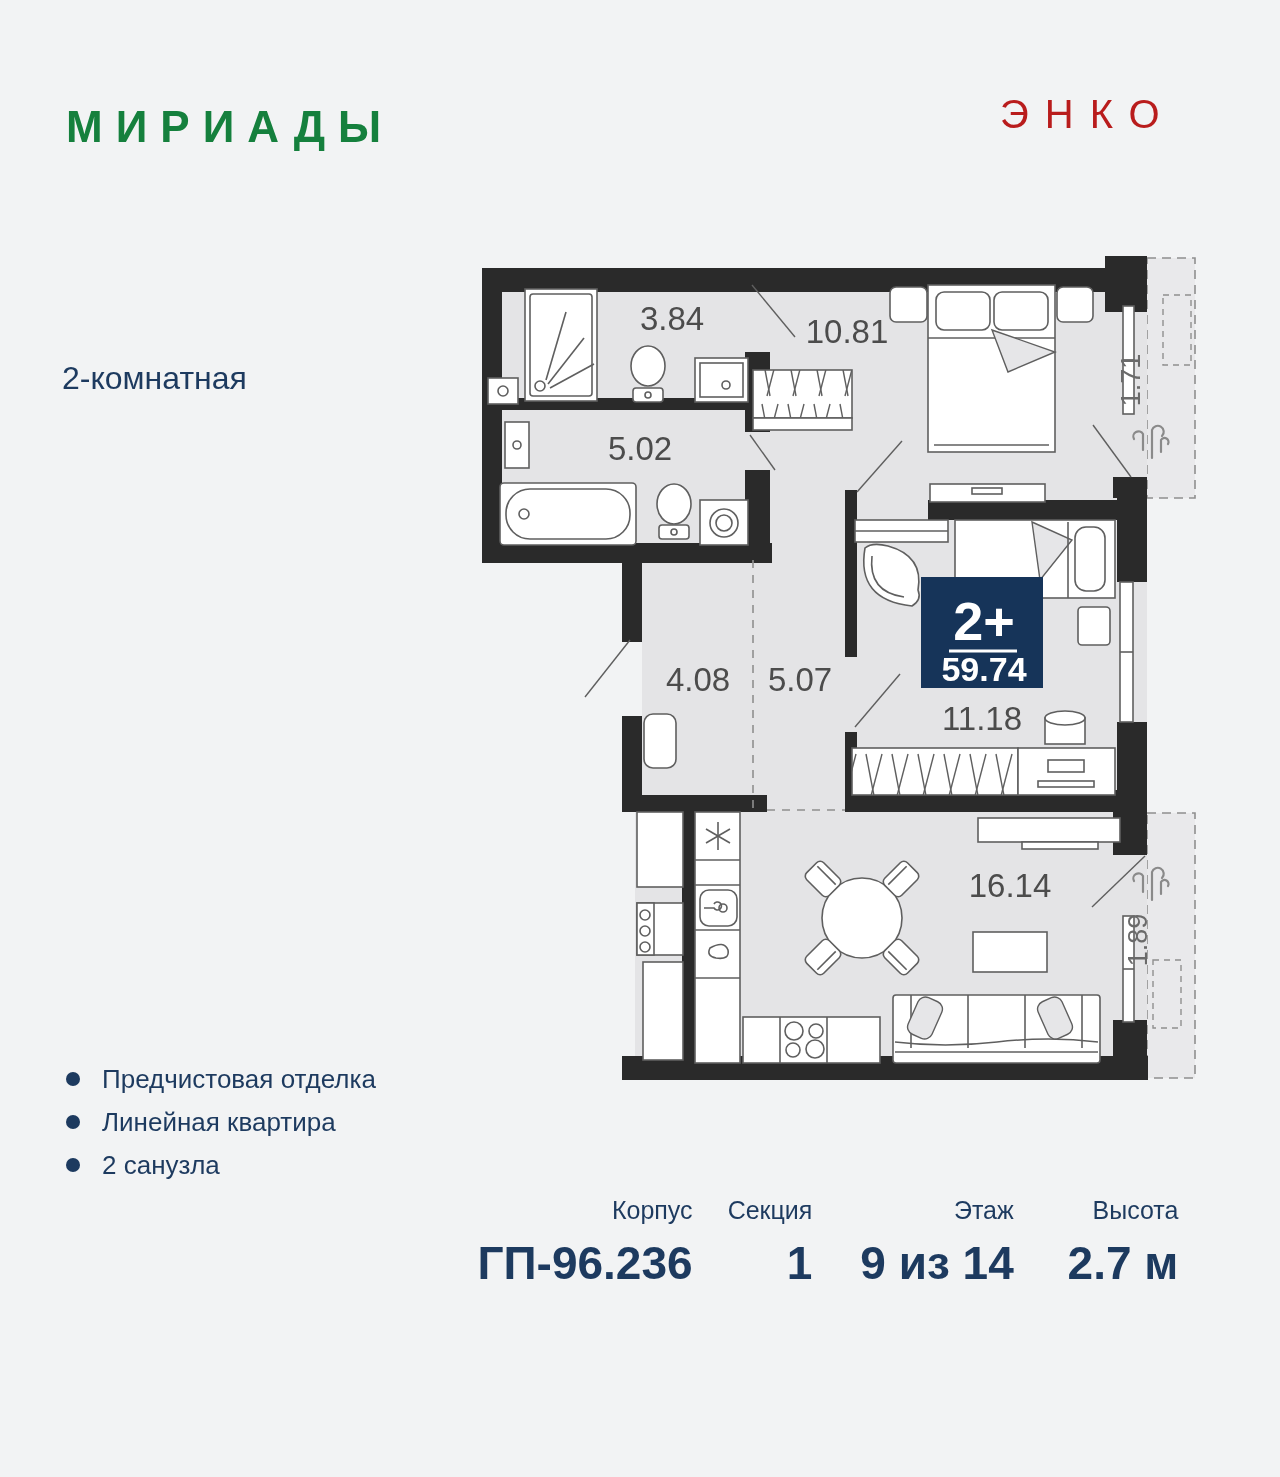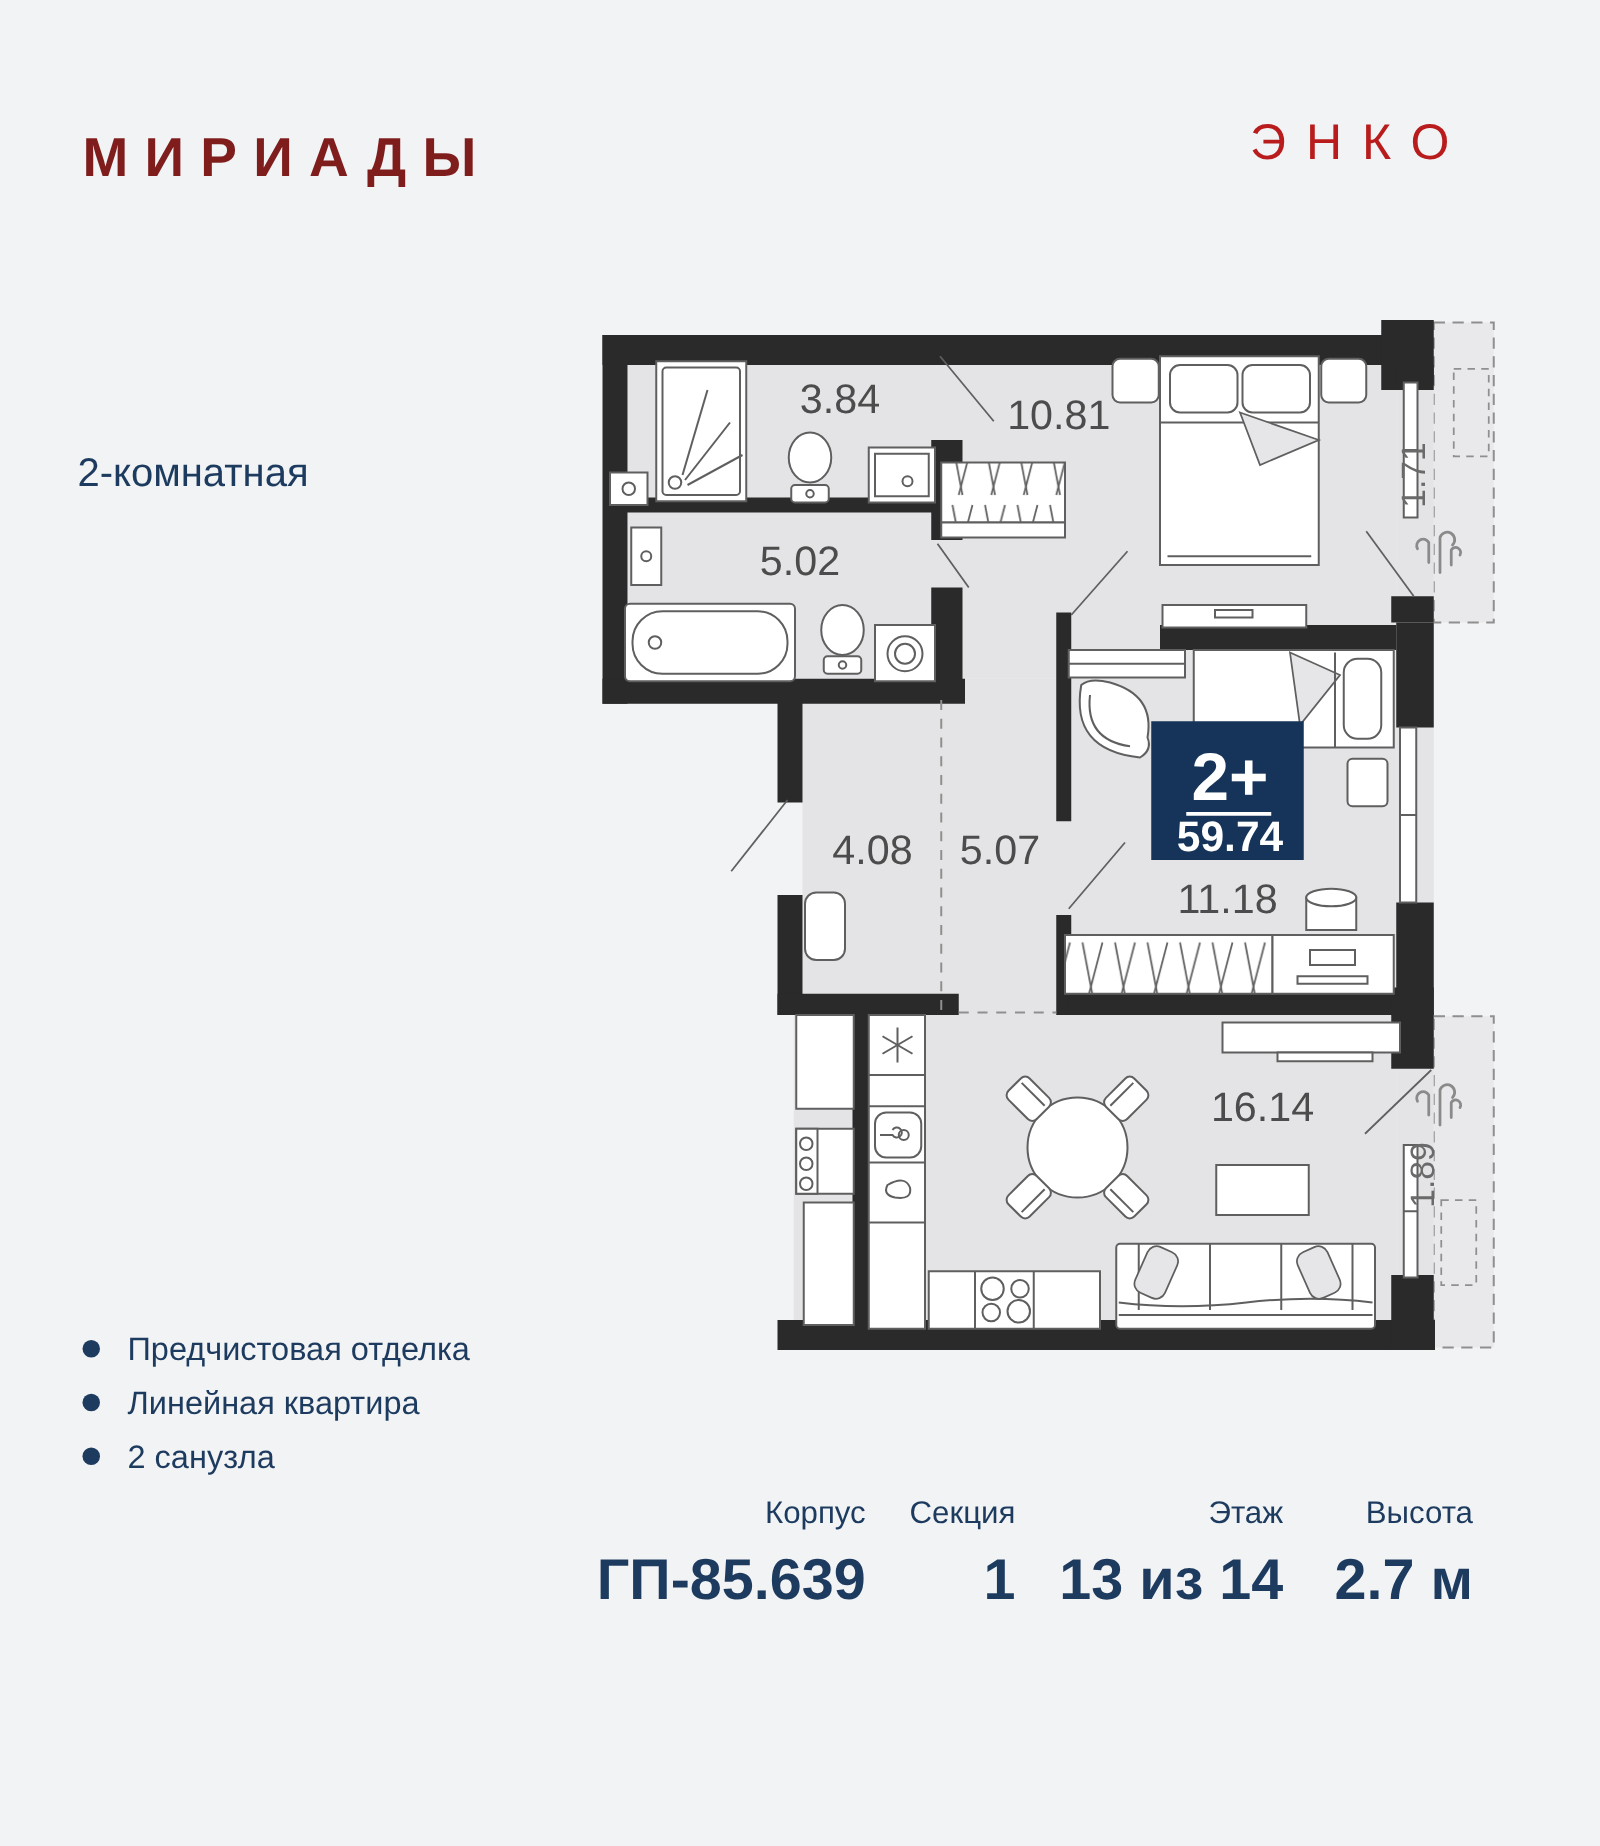--- a/index.html
+++ b/index.html
@@ -1,19 +1,19 @@
 <!DOCTYPE html>
 <html><head>
 <meta charset="utf-8">
 <style>
   html,body{margin:0;padding:0;}
   .page{position:relative;width:1280px;height:1477px;background:#f2f3f4;overflow:hidden;
         font-family:"Liberation Sans",sans-serif;color:#1d3a5f;}
   .abs{position:absolute;}
-  .logo-project{left:66px;top:102px;font-size:44px;font-weight:700;letter-spacing:13px;color:#7f1d1d;white-space:nowrap;}
+  .logo-project{left:66px;top:102px;font-size:44px;font-weight:700;letter-spacing:13px;color:#15803d;white-space:nowrap;}
   .logo-dev{left:1000px;top:92px;font-size:40px;font-weight:400;letter-spacing:16px;color:#b91c1c;white-space:nowrap;}
   .area-big{left:62px;top:248px;font-size:102px;font-weight:700;letter-spacing:-2px;white-space:nowrap;}
   .area-big .sup{font-size:54px;position:relative;top:-46px;font-weight:700;}
   .room-type{left:62px;top:360px;font-size:32px;font-weight:400;}
   .features{left:66px;top:1066px;list-style:none;margin:0;padding:0;}
   .features li{display:flex;align-items:center;height:26px;margin-bottom:17px;font-size:26px;}
   .features .dot{width:14px;height:14px;border-radius:50%;background:#1d3a5f;margin-right:22px;flex:0 0 auto;}
   .detail-col{top:1196px;text-align:right;transform:translateX(-50%);}
   .detail-col .lbl{font-size:25px;margin-bottom:11px;}
   .detail-col .val{font-size:46px;font-weight:700;white-space:nowrap;}
@@ -336,28 +336,28 @@
         <span>Линейная квартира</span>
       </li>
     <li>
         <span class="dot"></span>
         <span>2 санузла</span>
       </li>
   </ul>
 
   <div class="abs detail-col" style="left:585px;">
     <div class="lbl">Корпус</div>
-    <div class="val">ГП-85.639</div>
+    <div class="val">ГП-96.236</div>
   </div>
   <div class="abs detail-col" style="left:770px;">
     <div class="lbl">Секция</div>
     <div class="val">1</div>
   </div>
   <div class="abs detail-col" style="left:937px;">
     <div class="lbl">Этаж</div>
-    <div class="val">13 из 14</div>
+    <div class="val">9 из 14</div>
   </div>
   <div class="abs detail-col" style="left:1123px;">
     <div class="lbl">Высота</div>
     <div class="val">2.7 м</div>
   </div>
 
 </div>
 
 </body></html>

